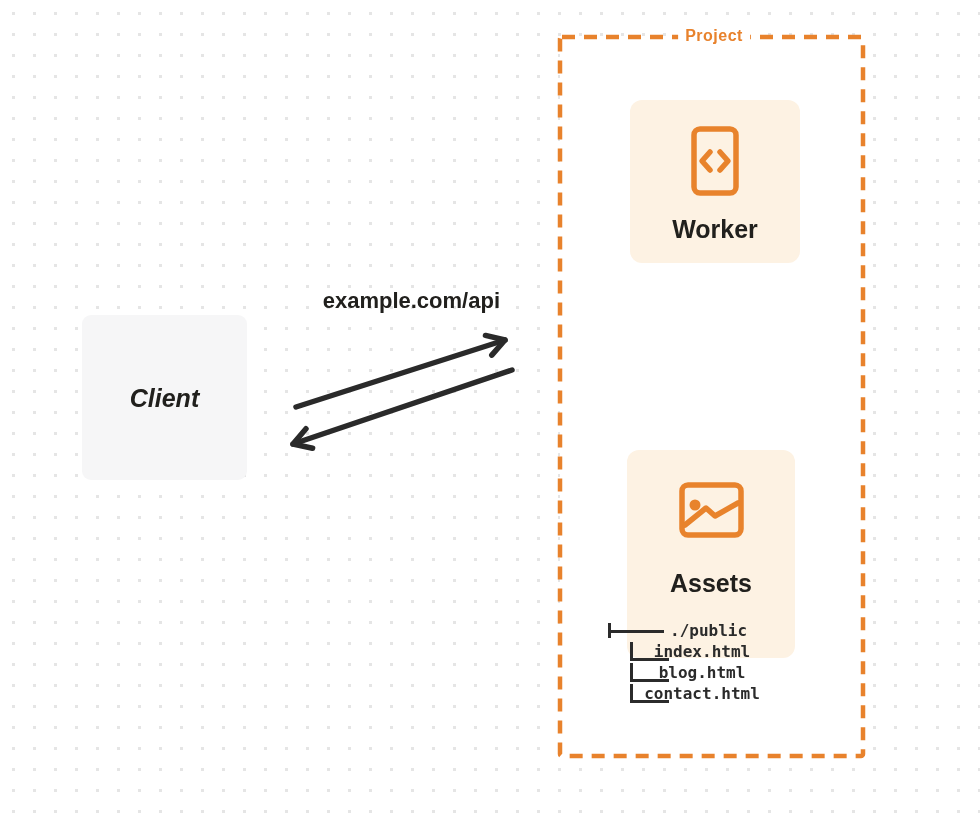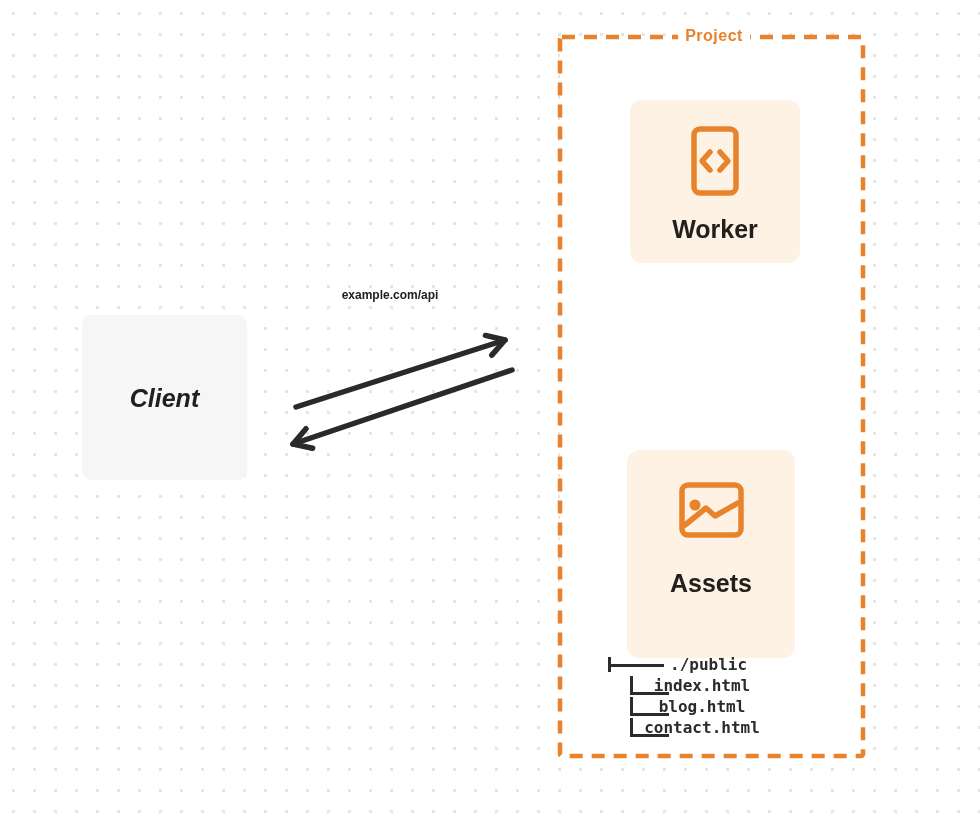--- a/index.html
+++ b/index.html
@@ -74,43 +74,43 @@
     width: 168px; height: 208px;
     background: #fdf2e3;
   }
   .assets-card .icon-wrap { margin-top: 32px; }
   .assets-card .card-label { margin-top: 27px; }
   .request-label {
     position: absolute;
     left: 280px; top: 288px;
     width: 220px;
     z-index: 2;
-    text-align: center;
-    font-size: 12px;
+    text-align: right;
+    font-size: 22px;
     font-weight: bold;
     color: #21201d;
     white-space: nowrap;
   }
   .tree {
     position: absolute;
     left: 604px; top: 620px;
     width: 200px;
     z-index: 3;
     font-family: "DejaVu Sans Mono", monospace;
     font-size: 16px;
     font-weight: bold;
     color: #2b2b2b;
   }
   .tree-row {
     position: relative;
     height: 21px;
     line-height: 21px;
     white-space: nowrap;
   }
-  .root-row { text-align: left; padding-left: 66px; margin-top: 34px; }
+  .root-row { text-align: left; padding-left: 66px; }
   .file-row { text-align: center; padding-right: 4px; }
   .g-tick {
     position: absolute;
     left: 4px; top: 3px;
     width: 3px; height: 15px;
     background: #2b2b2b;
   }
   .g-hline {
     position: absolute;
     left: 4px; top: 10px;

